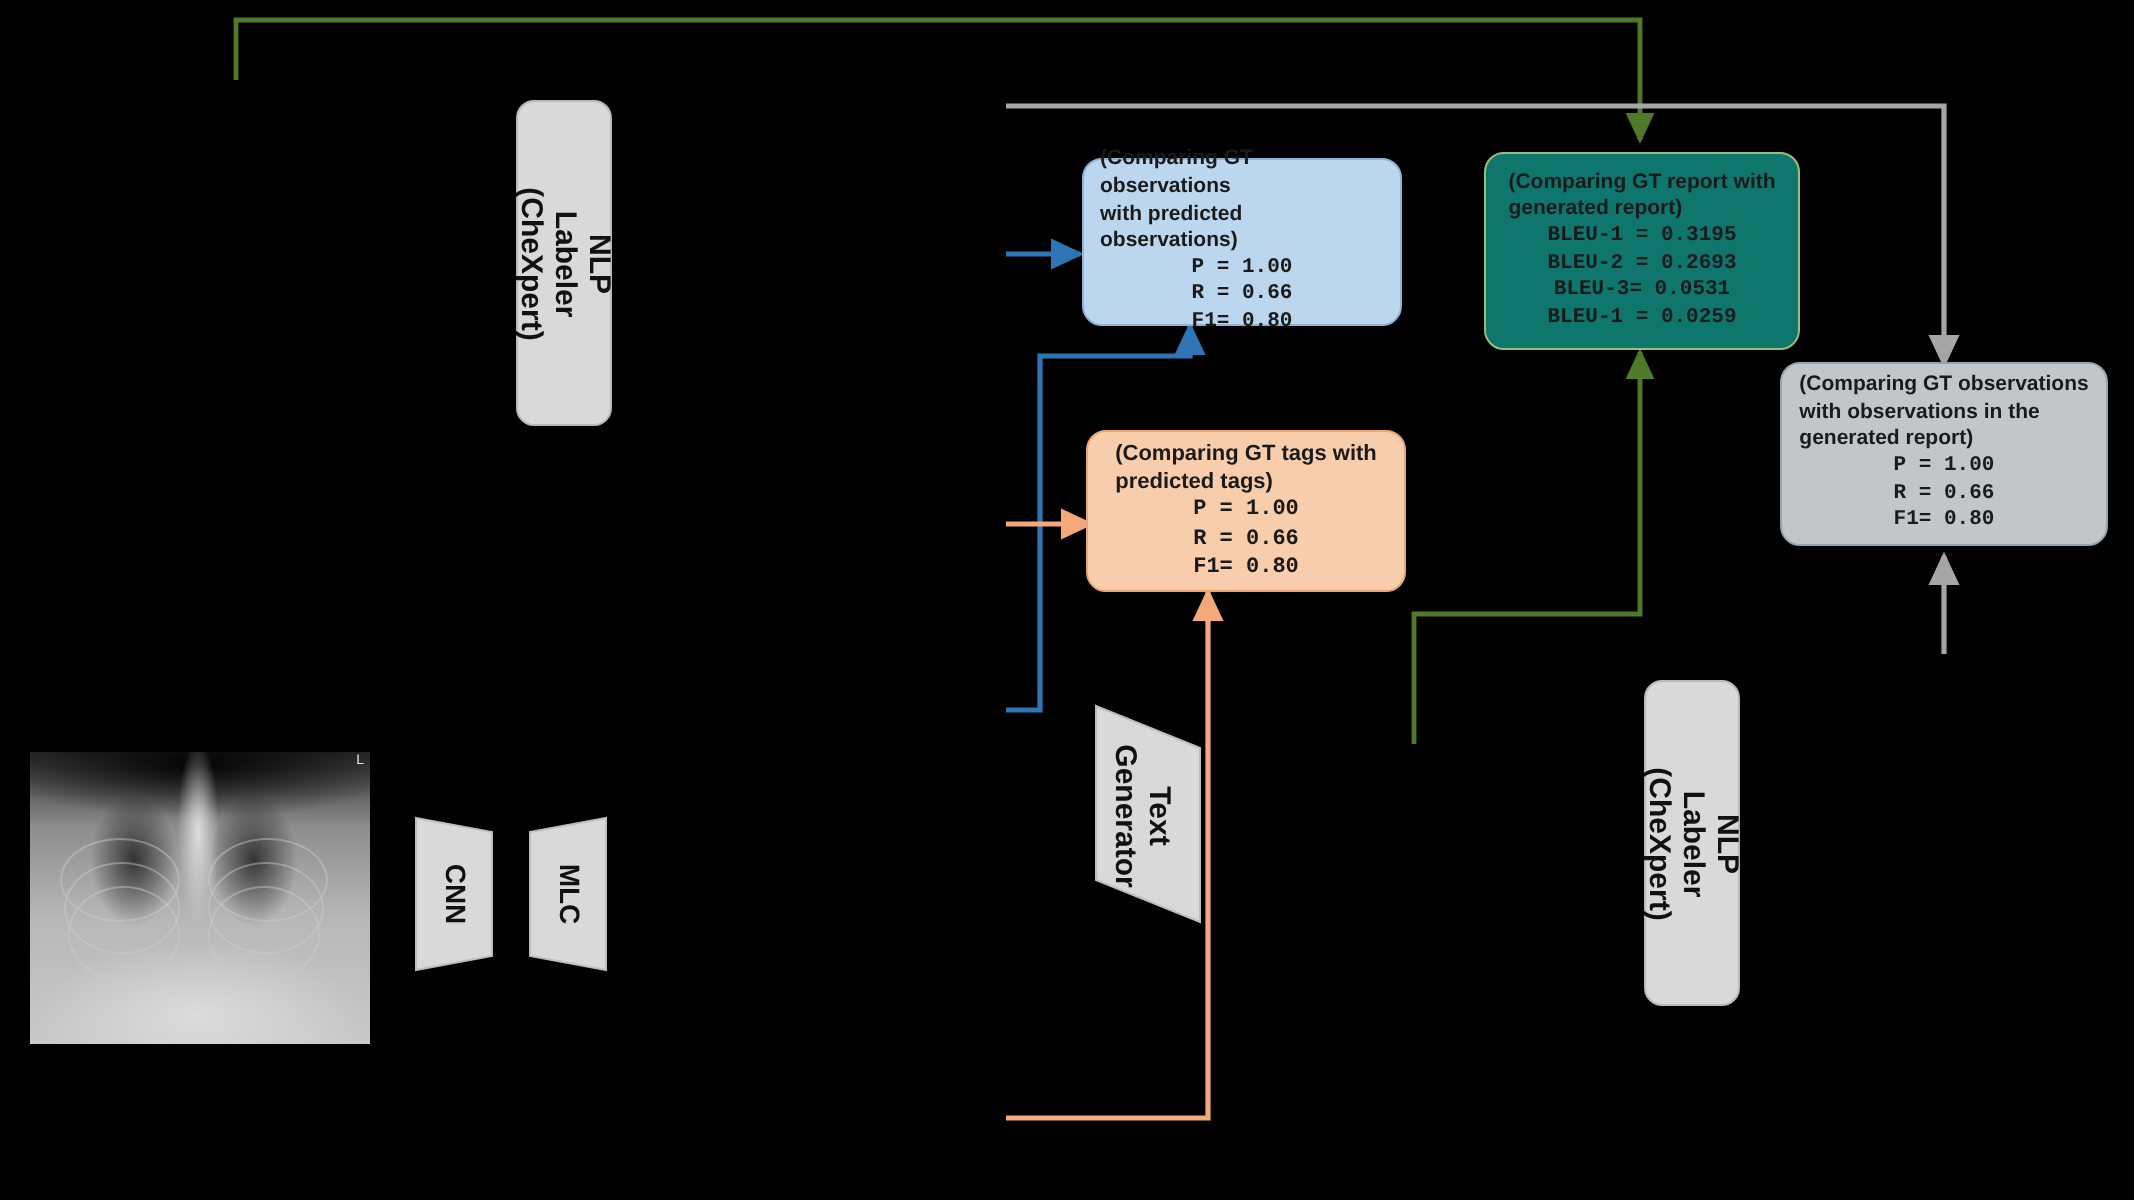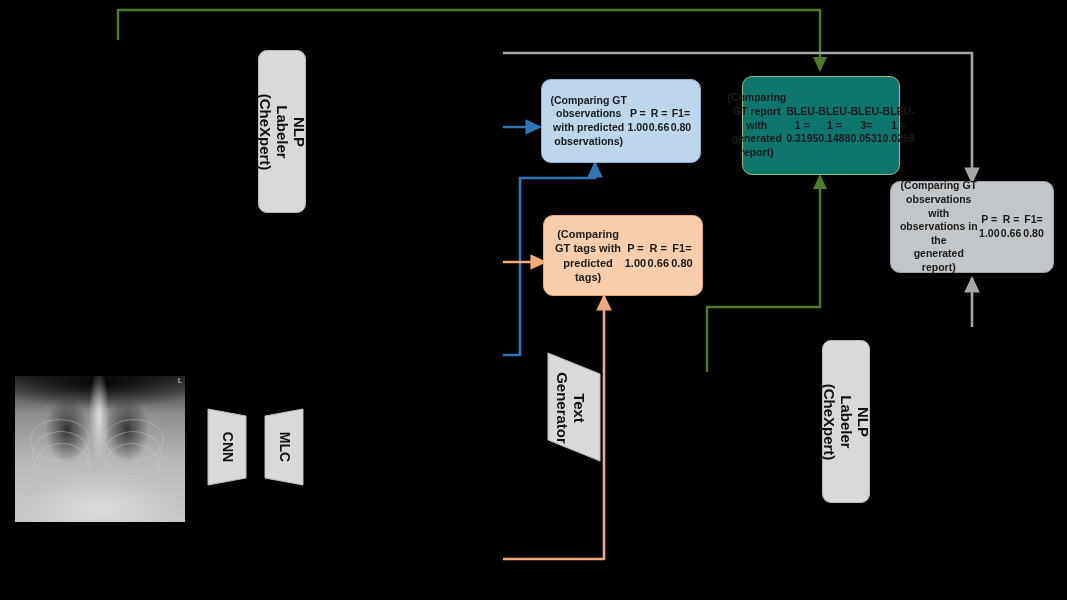--- a/index.html
+++ b/index.html
@@ -22,34 +22,34 @@
     height: 600px;
     pointer-events: none;
   }
 
   
   .metric-box {
     position: absolute;
     box-sizing: border-box;
     border-radius: 10px;
     display: flex;
-    flex-direction: row;
+    flex-direction: column;
     align-items: center;
     justify-content: center;
-    text-align: center;
+    text-align: left;
     font-weight: bold;
     color: #1a1a1a;
     line-height: 1.30;
     padding: 6px 8px;
   }
   .metric-box .hdr {
     display: block;
     white-space: pre-line;
   }
-  .metric-box .val { display: block; }
+  .metric-box .val { display: block; font-family: Liberation Mono, monospace; }
 
   .box-blue {
     background: #bcd6ee;
     border: 1.6px solid #8fb4d6;
   }
   .box-green {
     background: #0f766e;
     border: 1.6px solid #9cbd77;
   }
   .box-orange {
@@ -237,21 +237,21 @@
 with predicted observations)</span>
     <span class="val">P = 1.00</span>
     <span class="val">R = 0.66</span>
     <span class="val">F1= 0.80</span>
   </div>
 
   <div class="metric-box box-green" style="left:742px; top:76px; width:158px; height:99px; font-size:10.5px;">
     <span class="hdr">(Comparing GT report with
 generated report)</span>
     <span class="val">BLEU-1 = 0.3195</span>
-    <span class="val">BLEU-1 = 0.1488</span>
+    <span class="val">BLEU-2 = 0.2693</span>
     <span class="val">BLEU-3= 0.0531</span>
     <span class="val">BLEU-1 = 0.0259</span>
   </div>
 
   <div class="metric-box box-orange" style="left:543px; top:215px; width:160px; height:81px; font-size:11px;">
     <span class="hdr">(Comparing GT tags with
 predicted tags)</span>
     <span class="val">P = 1.00</span>
     <span class="val">R = 0.66</span>
     <span class="val">F1= 0.80</span>

